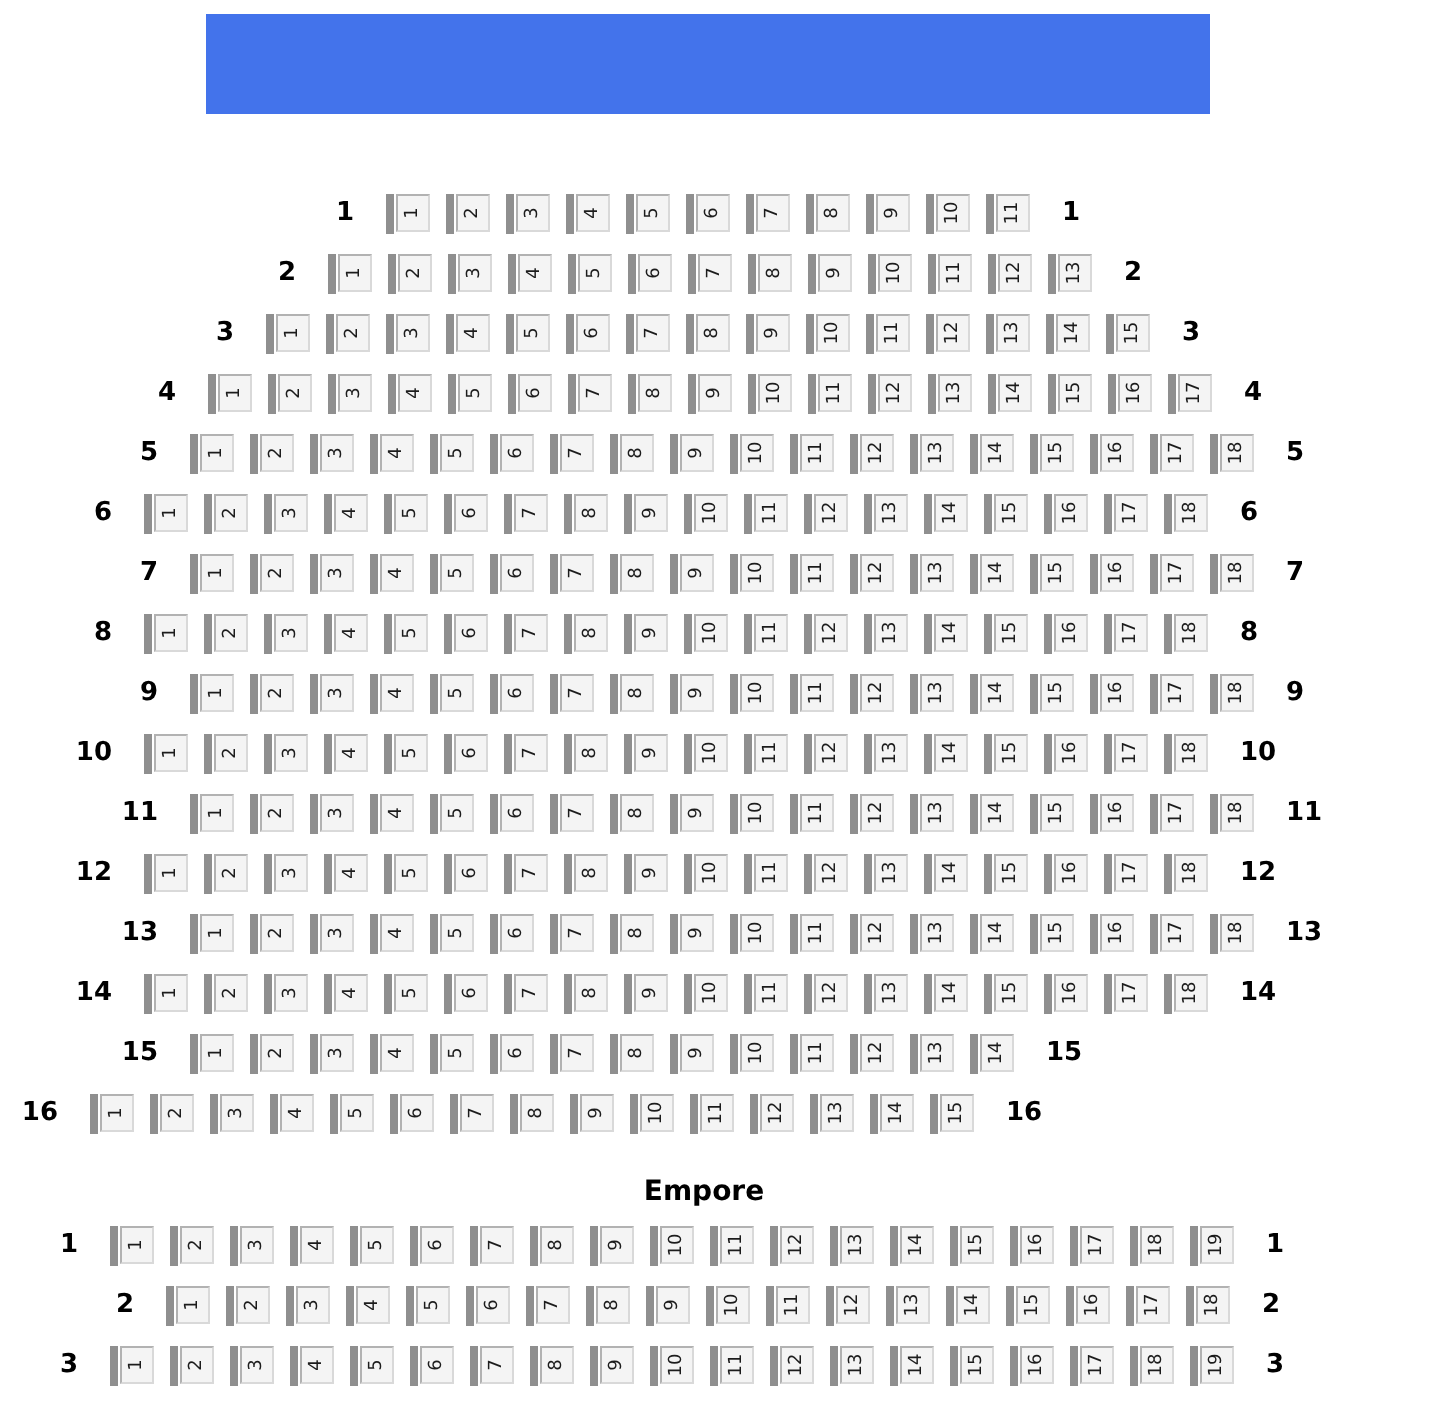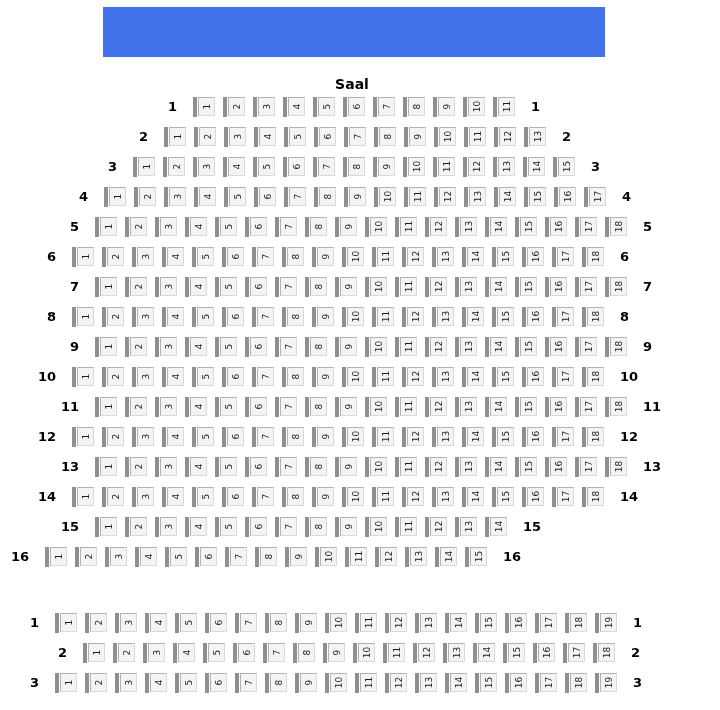--- a/index.html
+++ b/index.html
@@ -34,21 +34,20 @@
     transform:rotate(-90deg);
     font-size:9px; color:#1c1c1c;
   }
 </style>
 </head>
 <body>
 
 <div class="canvas">
   <div class="stage" style="left: 103px; top: 7px; width: 502px; height: 50px; background: rgb(67, 115, 235);"></div>
 
-<div class="section-title" style="top: 76px;">Saal</div>
     <div class="row-label left" style="left: 143px; top: 99px;">1</div>
     <div class="row-label right" style="left: 531px; top: 99px;">1</div>
     <div class="seat" style="left: 193px; top: 97px;">
       <div class="seat-bar"></div>
       <div class="seat-body"></div>
       <div class="seat-num">1</div>
     </div>
     <div class="seat" style="left: 223px; top: 97px;">
       <div class="seat-bar"></div>
       <div class="seat-body"></div>
@@ -1392,20 +1391,21 @@
     <div class="seat" style="left: 435px; top: 547px;">
       <div class="seat-bar"></div>
       <div class="seat-body"></div>
       <div class="seat-num">14</div>
     </div>
     <div class="seat" style="left: 465px; top: 547px;">
       <div class="seat-bar"></div>
       <div class="seat-body"></div>
       <div class="seat-num">15</div>
     </div>
+    <div class="section-title" style="top: 588px;">Empore</div>
     <div class="row-label left" style="left: 5px; top: 615px;">1</div>
     <div class="row-label right" style="left: 633px; top: 615px;">1</div>
     <div class="seat" style="left: 55px; top: 613px;">
       <div class="seat-bar"></div>
       <div class="seat-body"></div>
       <div class="seat-num">1</div>
     </div>
     <div class="seat" style="left: 85px; top: 613px;">
       <div class="seat-bar"></div>
       <div class="seat-body"></div>

